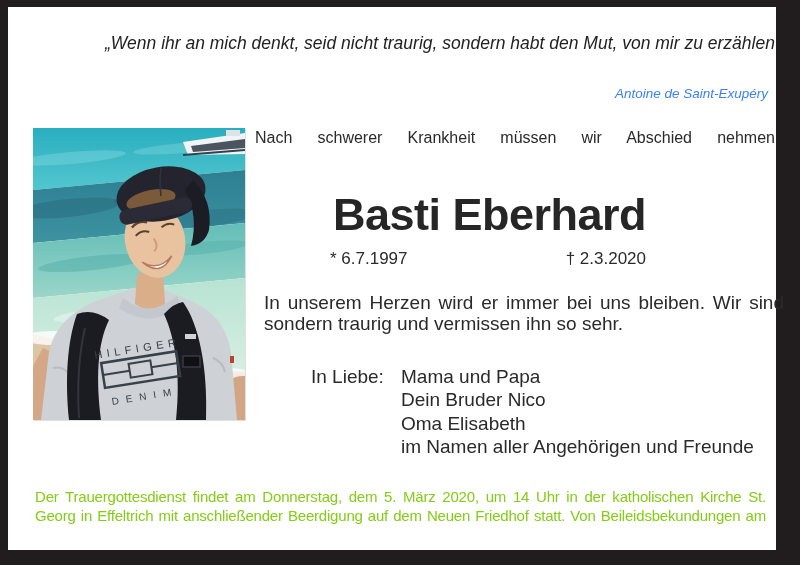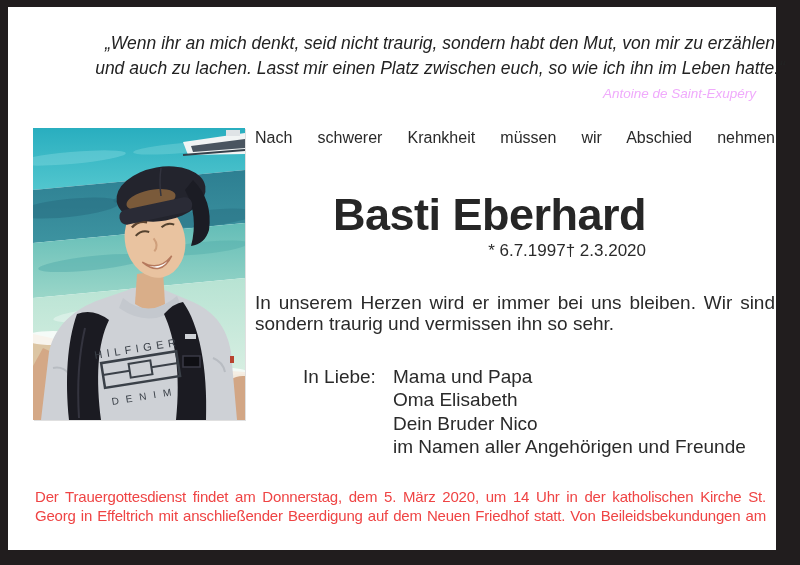--- a/index.html
+++ b/index.html
@@ -2,47 +2,46 @@
 <html><head>
 <meta charset="utf-8">
 <style>
   html,body{margin:0;padding:0;background:#444;}
   .page{position:relative;width:800px;height:565px;background:#211d1e;overflow:hidden;
         font-family:"Liberation Sans",sans-serif;color:#2a2a2a;}
   .card{position:absolute;left:8px;top:7px;width:768px;height:543px;background:#ffffff;}
   .quote{position:absolute;left:90px;top:31px;width:700px;text-align:center;
          font-style:italic;font-size:17.5px;line-height:24.5px;color:#222;}
   .quote .line{display:block;font-style:italic;}
-  .attribution{position:absolute;right:44px;top:86px;font-style:italic;font-size:13.5px;color:#f0abfc;text-align:center;}
+  .attribution{position:absolute;right:32px;top:86px;font-style:italic;font-size:13.5px;color:#3b82f6;text-align:center;}
   .photo{position:absolute;left:33px;top:128px;width:212px;height:292px;overflow:hidden;
          box-shadow:1px 1px 0 #e0e0e0;}
   .photo svg{display:block;width:212px;height:292px;}
   .intro{position:absolute;left:255px;top:127px;width:520px;font-size:16px;line-height:21px;}
   .j{display:block;text-align:justify;text-align-last:justify;}
   .nl{display:block;}
   .name-block{position:absolute;left:330px;top:189px;width:316px;}
   .name{font-size:45px;line-height:52px;font-weight:700;text-align:right;
         letter-spacing:-0.5px;color:#262626;white-space:nowrap;}
-  .dates{display:flex;justify-content:flex-end;font-size:17px;color:#2a2a2a;}
-  .tribute{position:absolute;left:255px;top:292px;width:520px;font-size:19px;line-height:21px;}
+  .dates{display:flex;justify-content:space-between;margin-top:8px;font-size:17px;color:#2a2a2a;}
+  .tribute{position:absolute;left:264px;top:292px;width:520px;font-size:19px;line-height:21px;}
   .farewell{position:absolute;left:303px;top:365px;display:flex;font-size:19px;line-height:23.4px;}
-  .farewell-label{width:90px;flex:0 0 90px;}
+  .farewell-label{width:90px;flex:0 0 90px;margin-left:8px;}
   .mourner{display:block;}
   .service{position:absolute;left:35px;top:487px;width:731px;font-size:15px;line-height:19.3px;
-           letter-spacing:-0.2px;color:#ef4444;}
+           letter-spacing:-0.2px;color:#84cc16;}
 </style>
 </head>
 <body>
 
 <div class="page">
   <div class="card"></div>
 
   <div class="quote">
     <span class="line">„Wenn ihr an mich denkt, seid nicht traurig, sondern habt den Mut, von mir zu erzählen</span>
-    <span class="line">und auch zu lachen. Lasst mir einen Platz zwischen euch, so wie ich ihn im Leben hatte.“</span>
   </div>
   <div class="attribution">Antoine de Saint-Exupéry</div>
 
   <div class="photo">
     <svg viewBox="0 0 212 292" preserveAspectRatio="none">
       <defs>
         <linearGradient id="seaTop" x1="0" y1="0" x2="0" y2="1">
           <stop offset="0" stop-color="#29aebf"></stop>
             <stop offset="1" stop-color="#52c6ce"></stop>
         </linearGradient>
@@ -152,22 +151,22 @@
 
   <div class="tribute">
     <span class="j">In unserem Herzen wird er immer bei uns bleiben. Wir sind</span>
     <span class="nl">sondern traurig und vermissen ihn so sehr.</span>
   </div>
 
   <div class="farewell">
     <div class="farewell-label">In Liebe:</div>
     <div class="mourners">
       <span class="mourner">Mama und Papa</span>
+      <span class="mourner">Dein Bruder Nico</span>
       <span class="mourner">Oma Elisabeth</span>
-      <span class="mourner">Dein Bruder Nico</span>
       <span class="mourner">im Namen aller Angehörigen und Freunde</span>
     </div>
   </div>
 
   <div class="service">
     <span class="j">Der Trauergottesdienst findet am Donnerstag, dem 5. März 2020, um 14 Uhr in der katholischen Kirche St.</span>
     <span class="j">Georg in Effeltrich mit anschließender Beerdigung auf dem Neuen Friedhof statt. Von Beileidsbekundungen am</span>
   </div>
 </div>
 

